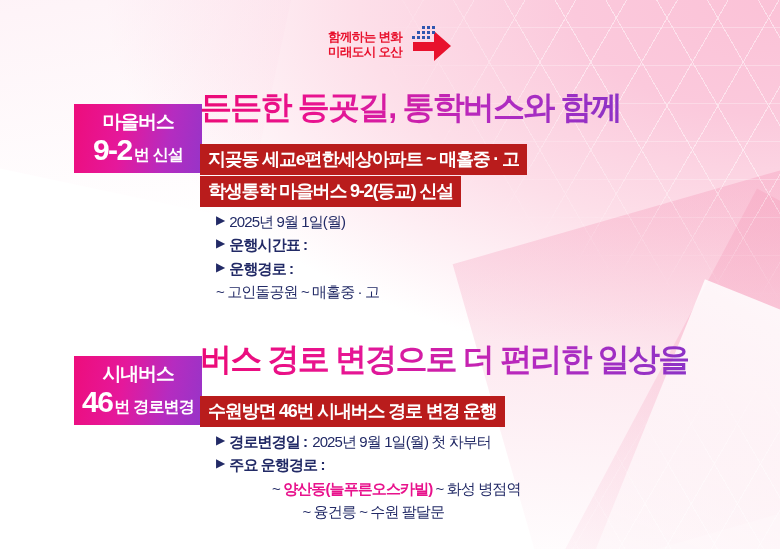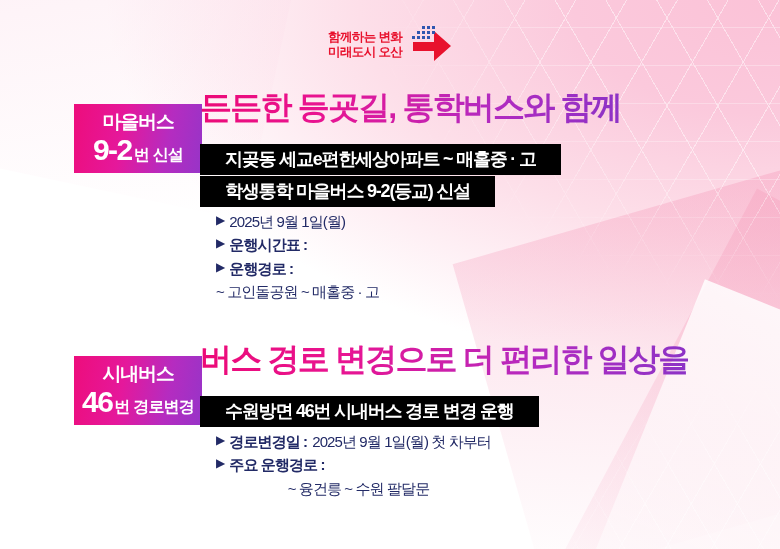--- a/index.html
+++ b/index.html
@@ -183,27 +183,27 @@
     background: linear-gradient(95deg, #ec0a77 0%, #e81492 30%, #b42ac0 68%, #8c33c6 100%);
     -webkit-background-clip: text;
             background-clip: text;
     color: transparent;
     -webkit-text-fill-color: transparent;
   }
 
   .bar {
     position: absolute;
     left: 200px;
-    background: #000000;
+    background: #b91c1c;
     color: #ffffff;
     font-size: 18px;
     font-weight: bold;
     letter-spacing: -1.2px;
     white-space: nowrap;
-    padding: 4px 25px 5px;
+    padding: 4px 8px 5px;
     line-height: 1.24;
     box-sizing: border-box;
     text-align: center;
   }
 
   .bullets {
     position: absolute;
     left: 200px;
     color: #222a66;
     font-size: 15px;
@@ -311,17 +311,20 @@
     <div class="bullets" style="top:90px; left:216px;">
       <div class="bullet-row">
         <span class="bullet-mark">▶</span>
         <span class="bullet-label">경로변경일 :</span>
         <span class="bullet-value">2025년 9월 1일(월) 첫 차부터</span>
       </div>
       <div class="bullet-row">
         <span class="bullet-mark">▶</span>
         <span class="bullet-label">주요 운행경로 :</span>
       </div>
+      <div class="cont-line" style="padding-left:56px;">
+        <span>~ </span><span class="hl-magenta">양산동(늘푸른오스카빌)</span><span> ~ 화성 병점역</span>
+      </div>
       <div class="cont-line" style="padding-left:10px;">~ 융건릉 ~ 수원 팔달문</div>
     </div>
   </div>
 
 </div>
 
 </body></html>

